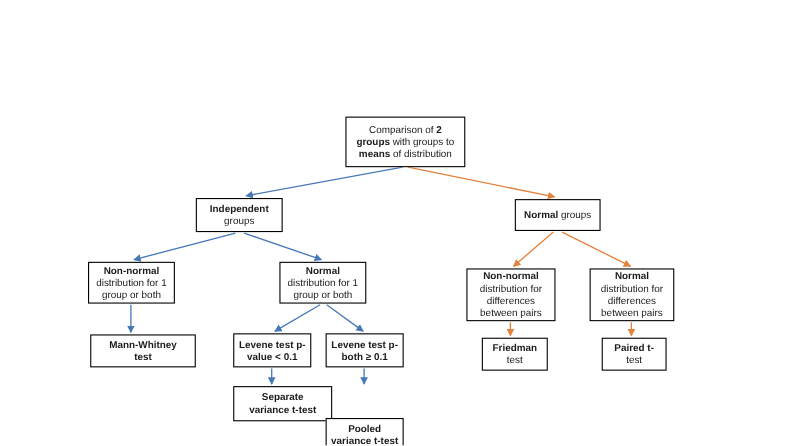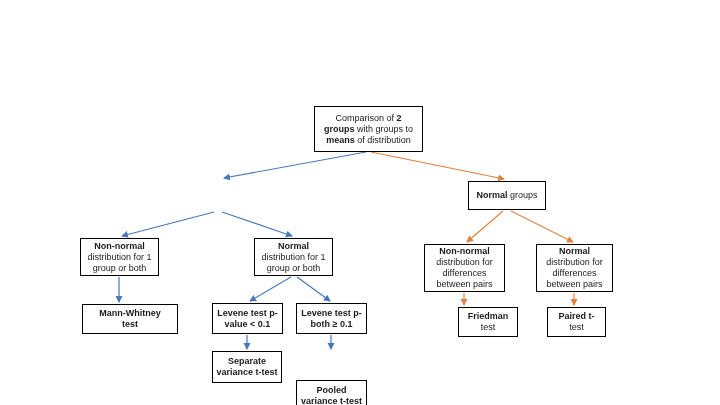--- a/index.html
+++ b/index.html
@@ -27,25 +27,25 @@
 
   
   #n-root        {left:314px;top:106px;width:109px;height:46px;}
   #n-independent {left:178px;top:180px;width:79px; height:31px;}
   #n-paired      {left:468px;top:181px;width:78px; height:29px;}
   #n-nonnormal-ind{left:80px;top:238px;width:79px; height:38px;}
   #n-normal-ind  {left:254px;top:238px;width:79px; height:38px;}
   #n-mann        {left:82px; top:304px;width:96px; height:30px;}
   #n-levene-lt   {left:212px;top:303px;width:71px; height:31px;}
   #n-levene-ge   {left:296px;top:303px;width:71px; height:31px;}
-  #n-separate    {left:212px;top:351px;width:70px; height:32px;}
+  #n-separate    {left:212px;top:351px;width:90px; height:32px;}
   #n-pooled      {left:296px;top:351px;width:71px; height:32px;margin-top:29px;}
   #n-nonnormal-pair{left:424px;top:244px;width:81px;height:48px;}
   #n-normal-pair {left:536px;top:244px;width:77px; height:48px;}
-  #n-friedman    {left:438px;top:307px;width:60px; height:30px;margin-left:20px;}
+  #n-friedman    {left:438px;top:307px;width:60px; height:30px;}
   #n-paired-t    {left:547px;top:307px;width:59px; height:30px;}
 
   .edge{fill:none;stroke-width:1.2px;}
 </style>
 </head>
 <body>
 
 <div class="stage">
 
   <svg class="edges" viewBox="0 0 720 405" xmlns="http://www.w3.org/2000/svg">
@@ -78,20 +78,24 @@
     <line class="edge" marker-end="url(#arrow-orange)" x1="464" y1="293" x2="464" y2="305" stroke="#E2823C"></line>
     <line class="edge" marker-end="url(#arrow-orange)" x1="574" y1="293" x2="574" y2="305" stroke="#E2823C"></line>
   </svg>
 
   <div class="node" id="n-root">
     <span class="txt"><span class="r">Comparison of </span><span class="b">2</span><br>
     <span class="b">groups</span><span class="r"> with groups to</span><br>
     <span class="b">means</span><span class="r"> of distribution</span></span>
   </div>
 
+  <div class="node" id="n-independent">
+    <span class="txt"><span class="b">Independent</span><br>
+    <span class="r">groups</span></span>
+  </div>
 
   <div class="node" id="n-paired">
     <span class="txt"><span class="b">Normal</span><span class="r"> groups</span></span>
   </div>
 
   <div class="node" id="n-nonnormal-ind">
     <span class="txt"><span class="b">Non-normal</span><br>
     <span class="r">distribution for 1</span><br>
     <span class="r">group or both</span></span>
   </div>

